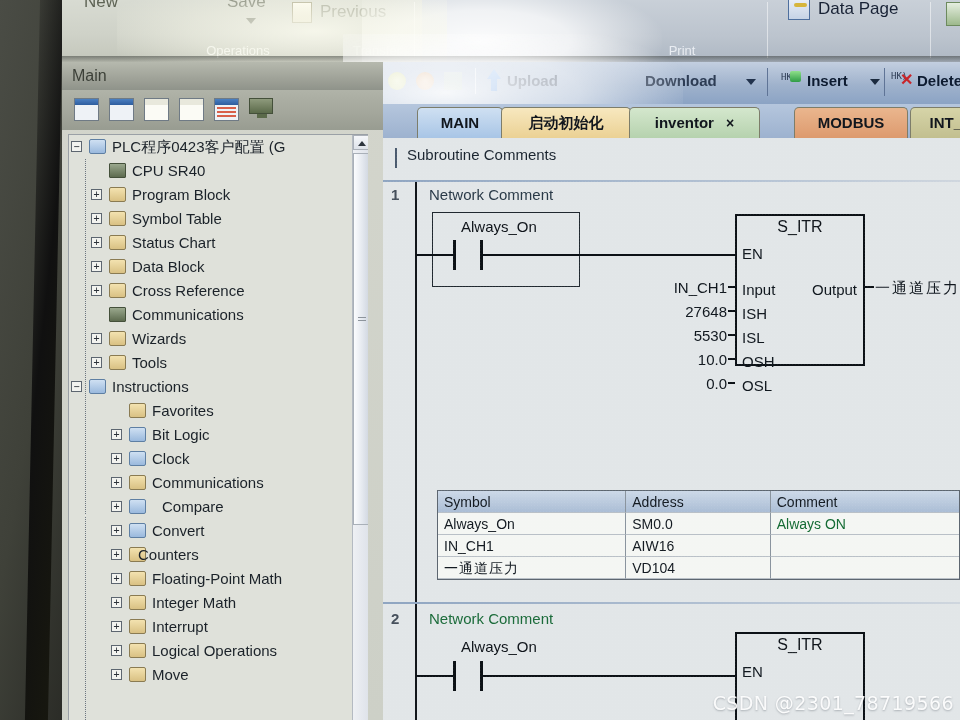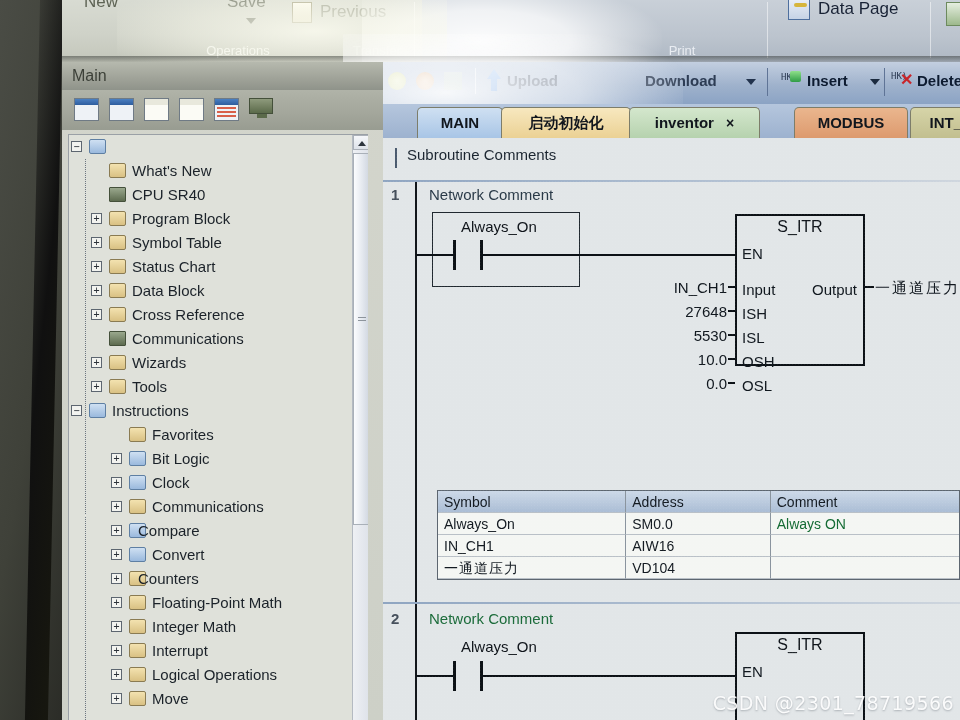--- a/index.html
+++ b/index.html
@@ -357,24 +357,21 @@
       </div>
     </div>
 
     <div class="tree">
       <div class="dotline" style="left:16px;top:24px;height:355px;"></div>
       <div class="dotline" style="left:16px;top:382px;height:305px;"></div>
       <div id="tree-nodes">
           <div class="tnode">
             <span class="exp" style="left: 2px;">−</span>
             <span class="ico blue" style="left: 20px;"></span>
-          </div>
-          <div class="tnode">
-            <span class="ico" style="left: 40px;"></span>
-            <span class="lbl" style="left: 63px;">What's New</span>
+            <span class="lbl" style="left: 43px;">PLC程序0423客户配置 (G</span>
           </div>
           <div class="tnode">
             <span class="ico mon" style="left: 40px;"></span>
             <span class="lbl" style="left: 63px;">CPU SR40</span>
           </div>
           <div class="tnode">
             <span class="exp" style="left: 22px;">+</span>
             <span class="ico" style="left: 40px;"></span>
             <span class="lbl" style="left: 63px;">Program Block</span>
           </div>
@@ -432,21 +429,21 @@
             <span class="lbl" style="left: 83px;">Clock</span>
           </div>
           <div class="tnode">
             <span class="exp" style="left: 42px;">+</span>
             <span class="ico" style="left: 60px;"></span>
             <span class="lbl" style="left: 83px;">Communications</span>
           </div>
           <div class="tnode">
             <span class="exp" style="left: 42px;">+</span>
             <span class="ico blue" style="left: 60px;"></span>
-            <span class="lbl" style="left: 69px;">Compare</span>
+            <span class="lbl" style="left: 93px;">Compare</span>
           </div>
           <div class="tnode">
             <span class="exp" style="left: 42px;">+</span>
             <span class="ico blue" style="left: 60px;"></span>
             <span class="lbl" style="left: 83px;">Convert</span>
           </div>
           <div class="tnode">
             <span class="exp" style="left: 42px;">+</span>
             <span class="ico" style="left: 60px;"></span>
             <span class="lbl" style="left: 69px;">Counters</span>

